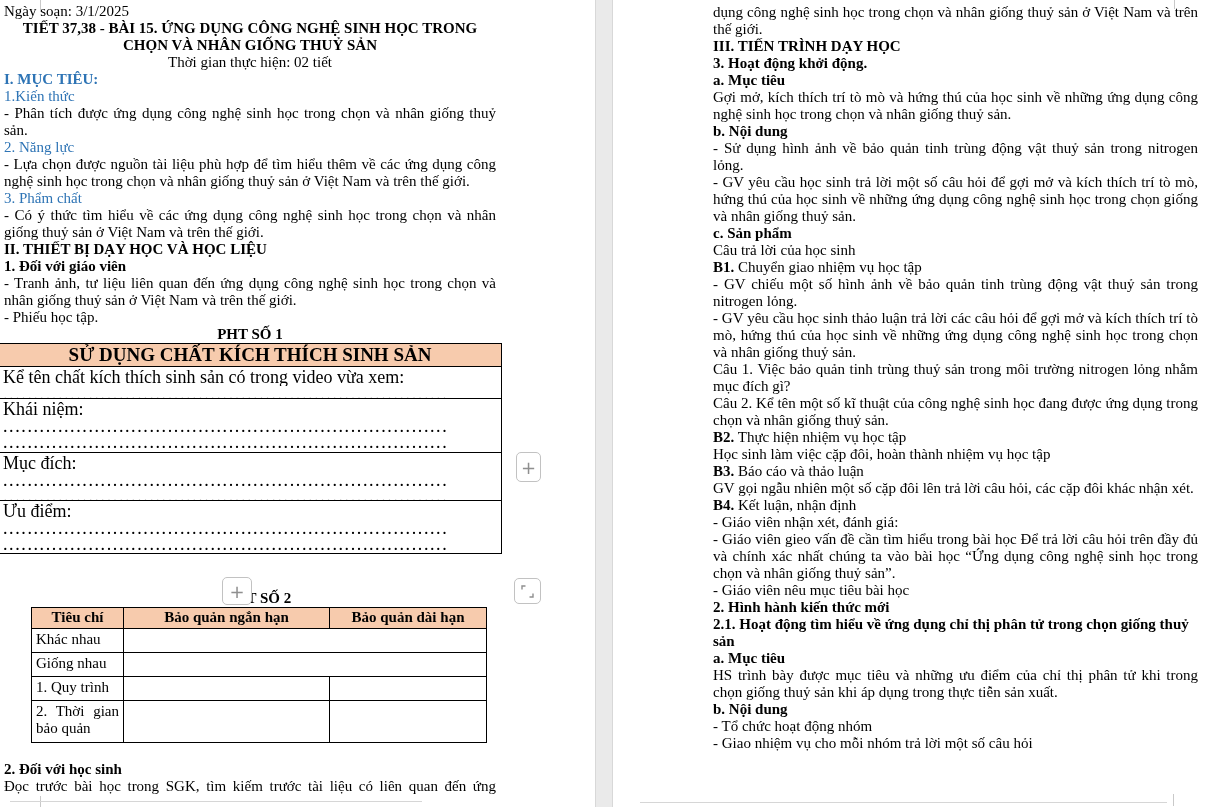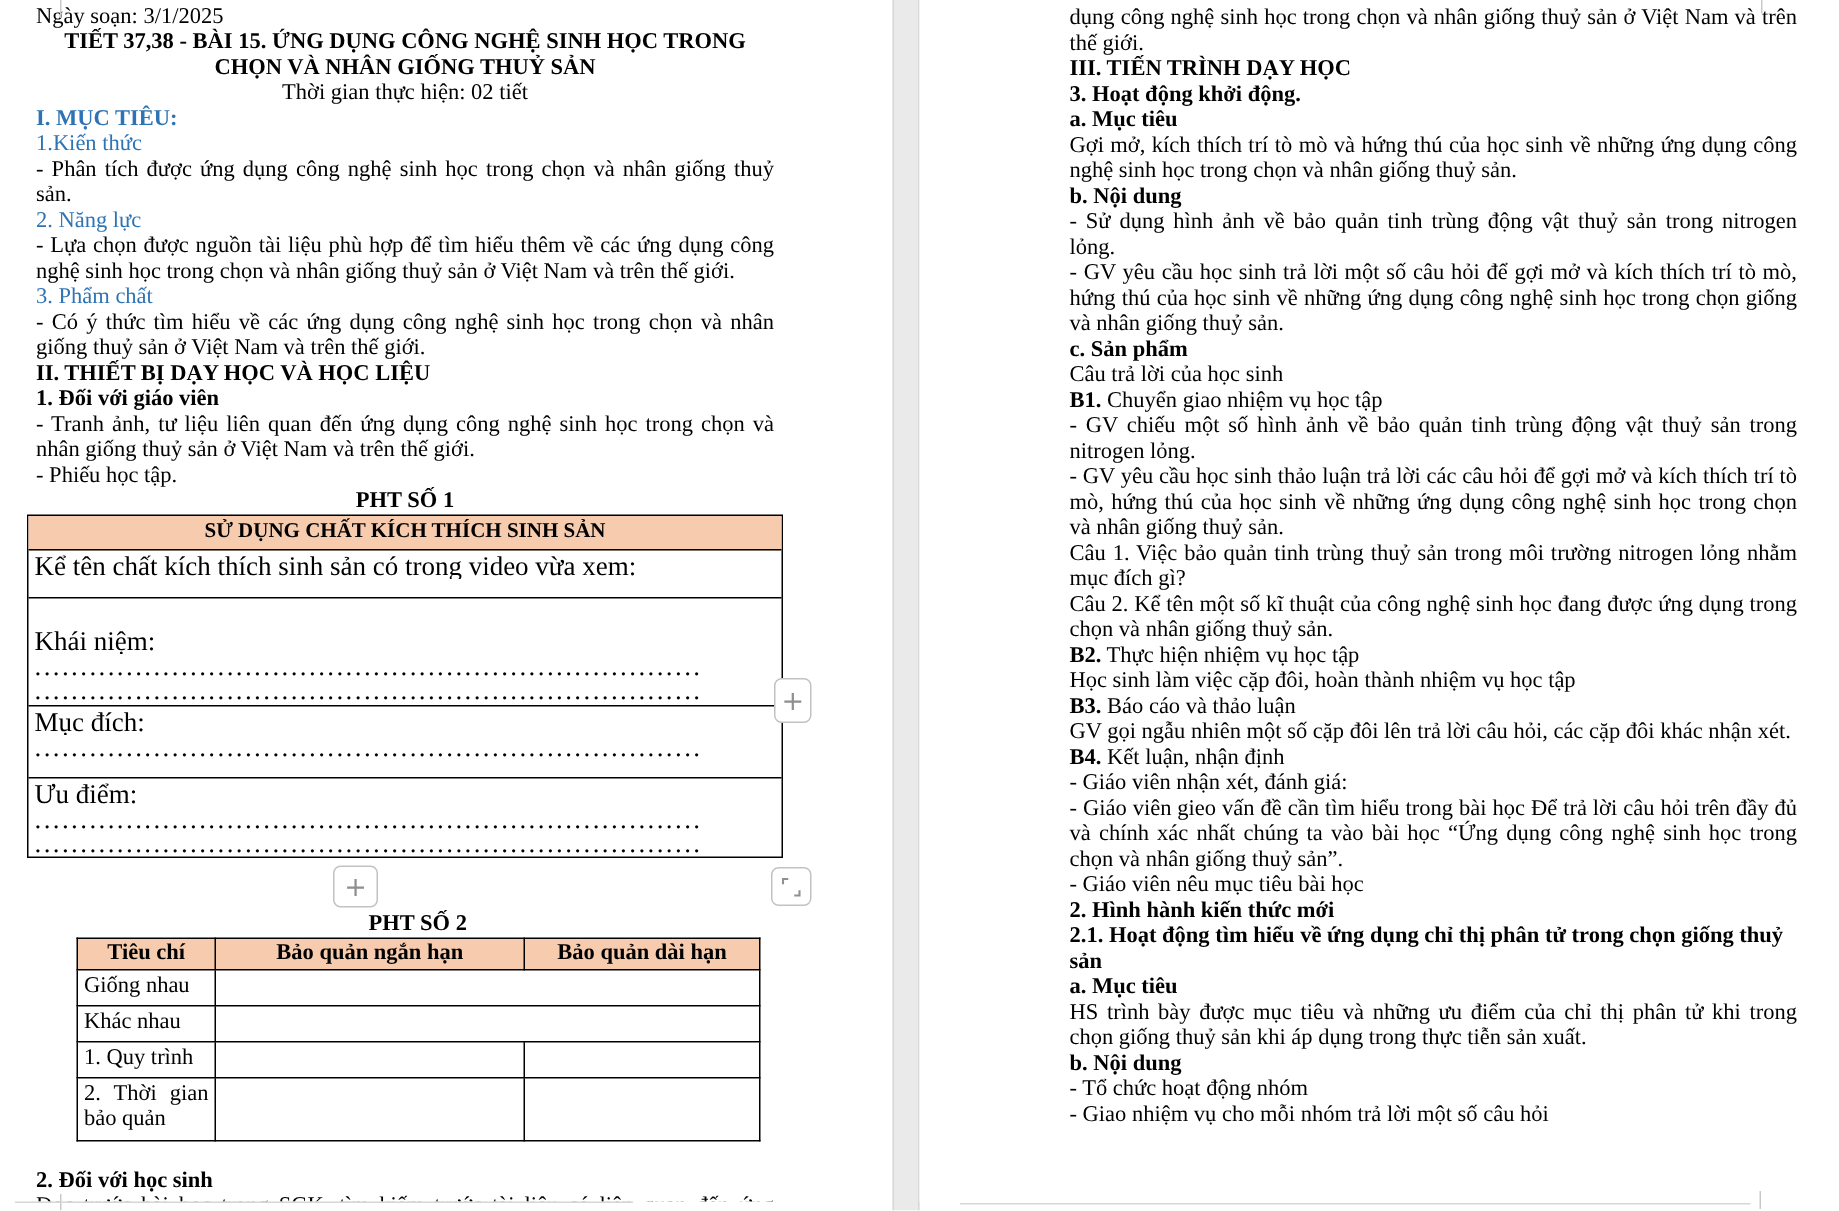--- a/index.html
+++ b/index.html
@@ -5,44 +5,44 @@
   * { margin:0; padding:0; box-sizing:border-box; }
   html,body { background:#ffffff; }
   body {
     width:1226px; height:807px; overflow:hidden;
     font-family:"Liberation Serif","DejaVu Serif",serif;
     color:#000;
   }
   .screen { position:relative; width:1226px; height:807px; background:#fff; overflow:hidden; }
 
   .page { position:absolute; top:0; height:801px; background:#fff; overflow:hidden; }
-  .page-left  { left:0; width:595px; padding:3px 0 0 24px; }
+  .page-left  { left:0; width:595px; padding:3px 0 0 4px; }
   .page-right { left:613px; width:613px; padding:4px 0 0 100px; }
   .page-gap   { position:absolute; left:595px; top:0; width:18px; height:807px;
                 background:#eaeaea; border-left:1px solid #d8d8d8; border-right:1px solid #d8d8d8; }
 
   .para { font-size:15px; line-height:17px; width:492px; }
   .page-right .para { width:485px; }
   .para.plain { text-align:justify; }
   .para.bold { font-weight:bold; text-align:left; }
   .para.center { text-align:center; }
   .para.center-bold { text-align:center; font-weight:bold; }
   .para.heading-blue { color:#2e74b5; }
   .para.heading-blue-bold { color:#2e74b5; font-weight:bold; }
   .para.justify-last { text-align:justify; text-align-last:justify; }
   .para b { font-weight:bold; }
 
   
   .pht1 { width:504px; margin-left:-6px; border:1.5px solid #000; background:#fff; }
   .pht1-header { background:#f7cbad; border-bottom:1px solid #000; text-align:center;
-                 font-weight:bold; font-size:14px; height:23px; line-height:22px; overflow:hidden; }
+                 font-weight:bold; font-size:19px; height:23px; line-height:22px; overflow:hidden; }
   .pht1-row { border-bottom:1px solid #000; padding:2px 6px 0 4px; overflow:hidden; line-height:16px; font-size:18px; }
   .pht1-row:last-child { border-bottom:none; }
   .pht1-row.h1 { height:32px; }
-  .pht1-row.h2 { height:54px;margin-top:18px; }
+  .pht1-row.h2 { height:54px; }
   .pht1-row.h3 { height:48px; }
   .pht1-row.h4 { height:52px; }
   .pht1-row .lbl { height:17px; overflow:hidden; }
   .pht1-row .dotline { height:16px; overflow:hidden; white-space:nowrap;
                        letter-spacing:1.6px; color:#000; margin-right:48px; }
 
   .spacer36 { height:36px; }
   .pht2-title { margin-left:27px; width:455px; }
 
   
@@ -127,25 +127,25 @@
           <col class="c2">
           <col class="c3">
         </colgroup>
       <tbody>
           <tr class="head">
         <td>Tiêu chí</td>
         <td>Bảo quản ngắn hạn</td>
         <td>Bảo quản dài hạn</td>
       </tr>
       <tr class="r">
+        <td>Khác nhau</td>
+        <td colspan="2"></td>
+      </tr>
+      <tr class="r">
         <td>Giống nhau</td>
-        <td colspan="2"></td>
-      </tr>
-      <tr class="r">
-        <td>Khác nhau</td>
         <td colspan="2"></td>
       </tr>
       <tr class="r">
         <td>1. Quy trình</td>
         <td></td>
         <td></td>
       </tr>
       <tr class="tall">
         <td class="wrapjust">2. Thời gian bảo quản</td>
         <td></td>

